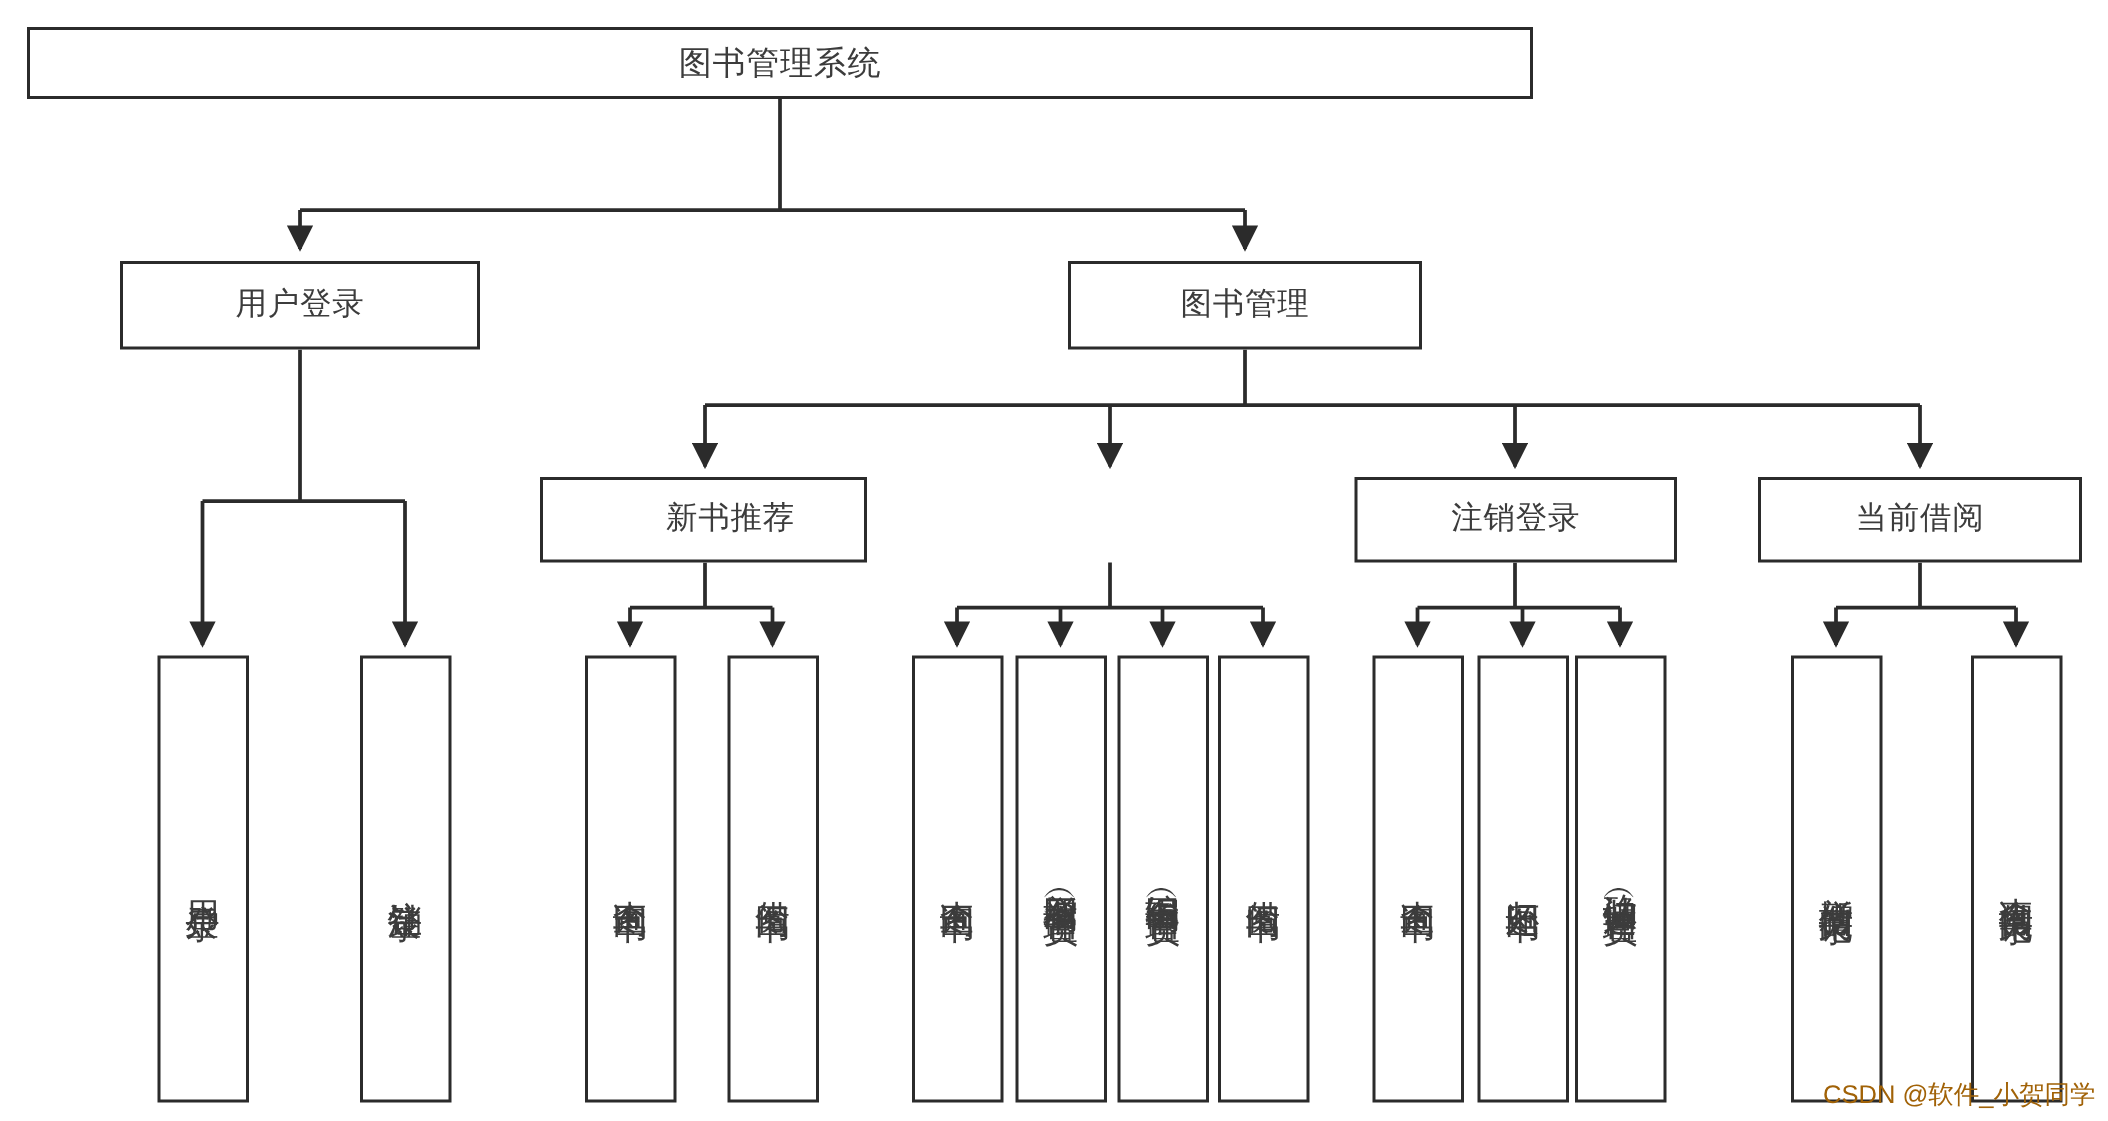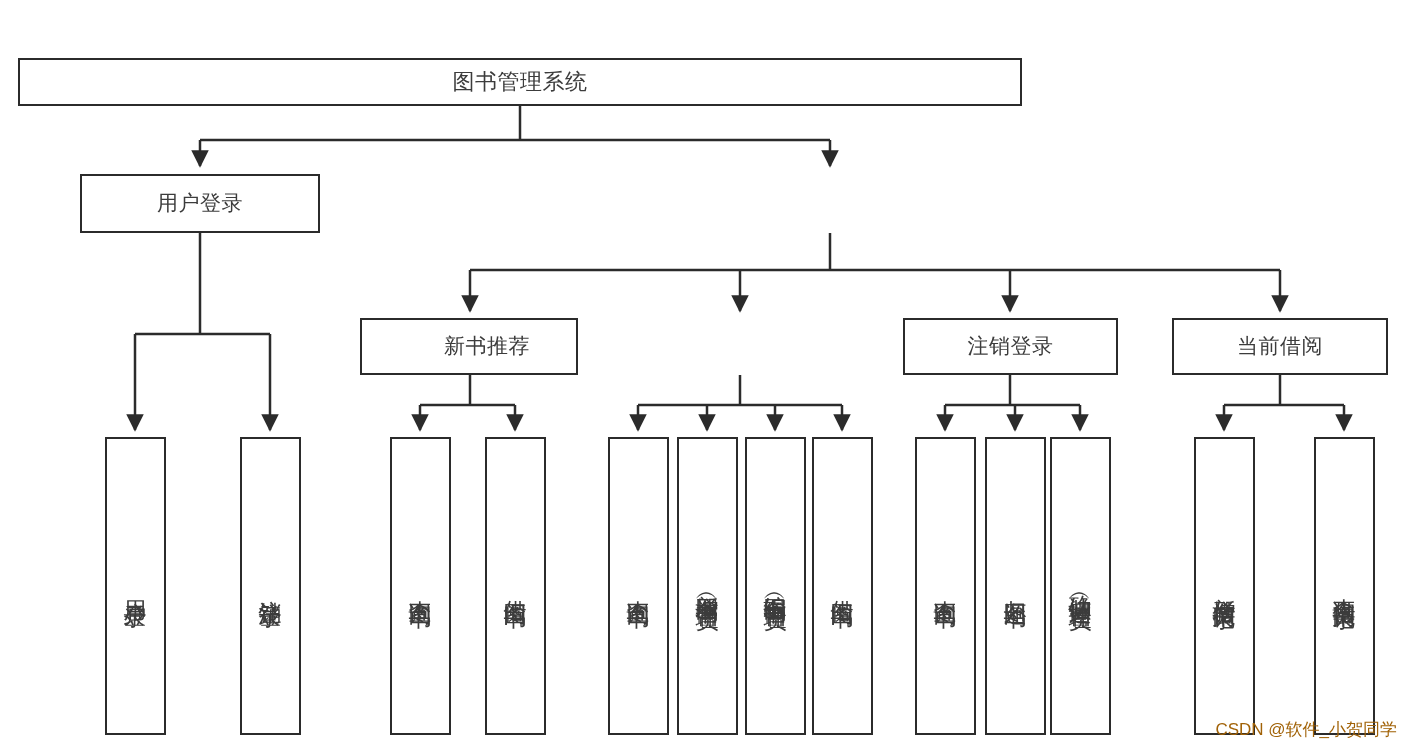--- a/index.html
+++ b/index.html
@@ -126,27 +126,30 @@
       <path d="M 1015 405 L 1015 430" marker-end="url(#arrow)"></path>
       <path d="M 1080 405 L 1080 430" marker-end="url(#arrow)"></path>
 
       <path d="M 1280 375 L 1280 405"></path>
       <path d="M 1224 405 L 1344 405"></path>
       <path d="M 1224 405 L 1224 430" marker-end="url(#arrow)"></path>
       <path d="M 1344 405 L 1344 430" marker-end="url(#arrow)"></path>
     </g>
   </svg>
 
-  <div class="node horiz root" style="left:18px; top:18px; width:1004px; height:48px;margin-top:40px;">
+  <div class="node horiz root" style="left:18px; top:18px; width:1004px; height:48px;">
     <span class="label">图书管理系统</span>
   </div>
 
   <div class="node horiz" style="left:80px; top:174px; width:240px; height:59px;">
     <span class="label">用户登录</span>
   </div>
+  <div class="node horiz" style="left:712px; top:174px; width:236px; height:59px;">
+    <span class="label">图书管理</span>
+  </div>
 
   <div class="node horiz" style="left:360px; top:318px; width:218px; height:57px;padding-left:36px;">
     <span class="label">新书推荐</span>
   </div>
   <div class="node horiz" style="left:903px; top:318px; width:215px; height:57px;">
     <span class="label">注销登录</span>
   </div>
   <div class="node horiz" style="left:1172px; top:318px; width:216px; height:57px;">
     <span class="label">当前借阅</span>
   </div>

